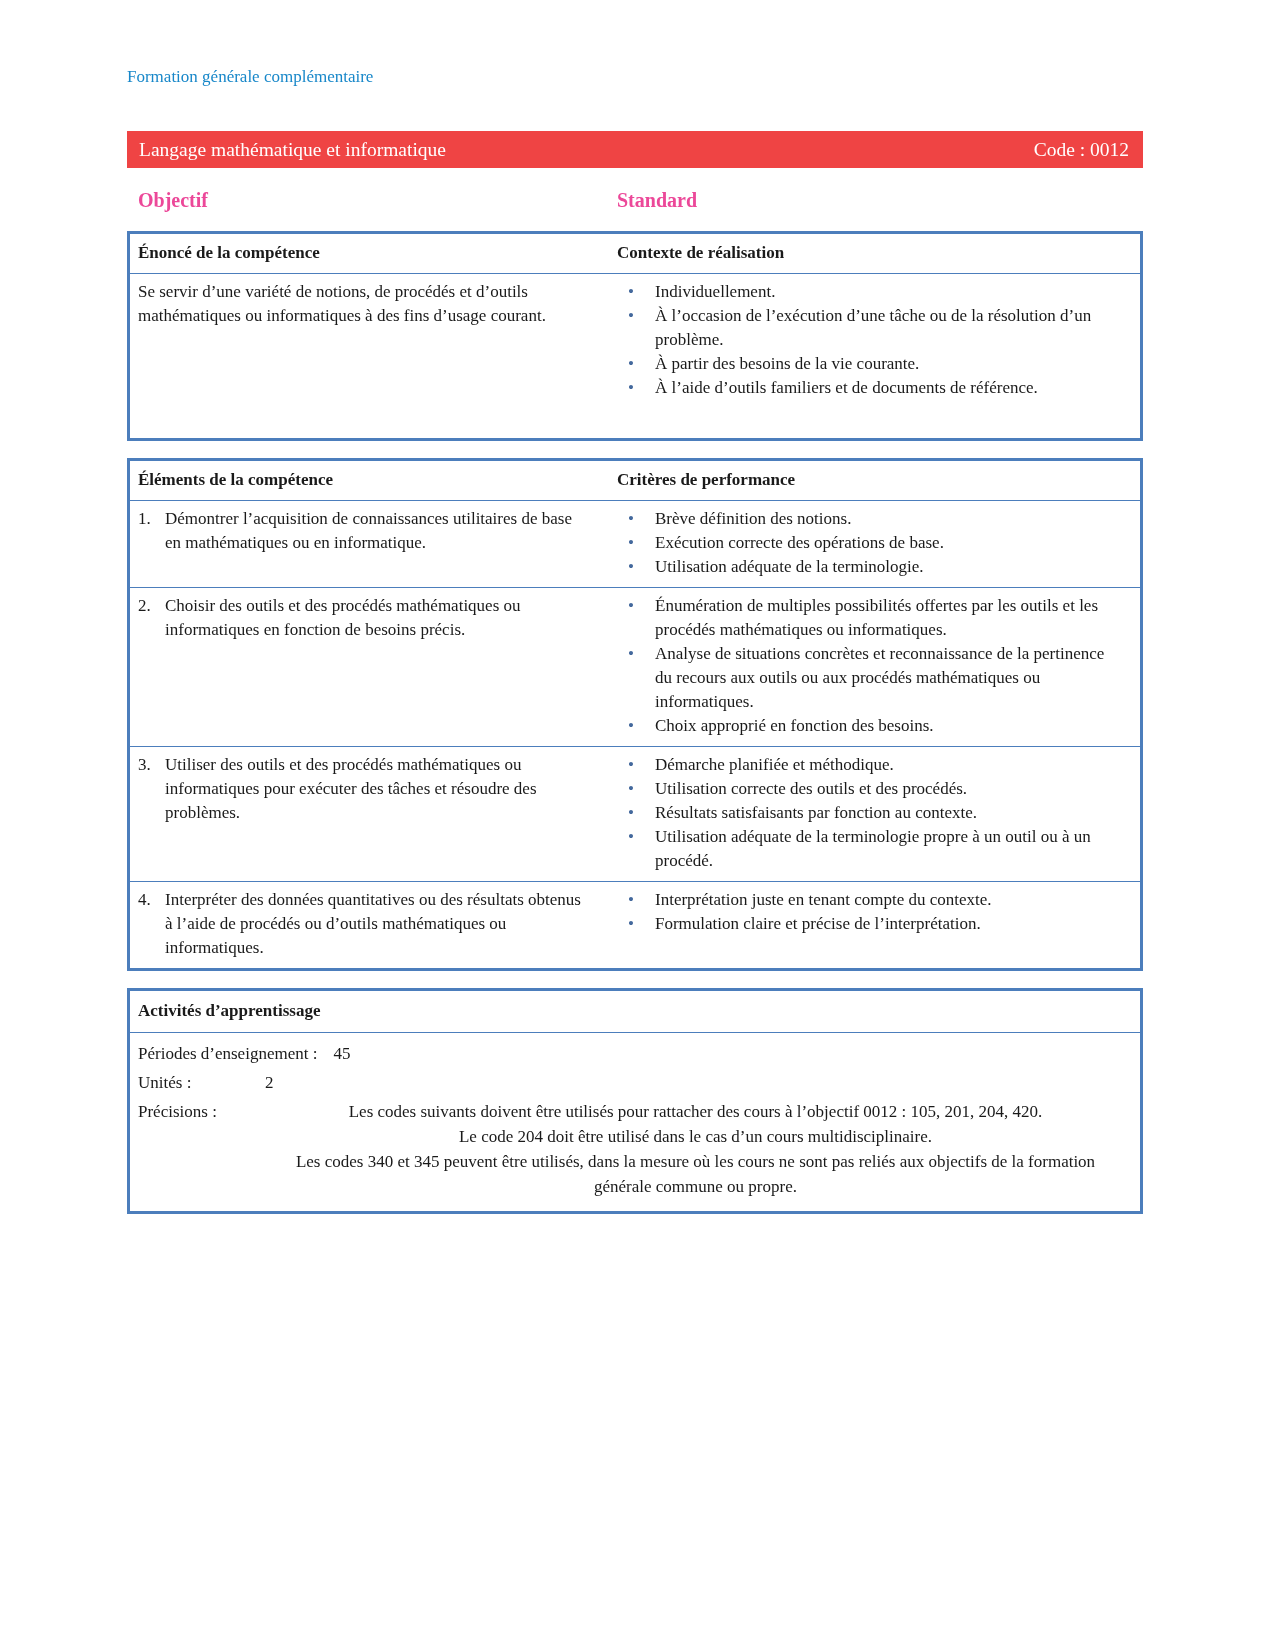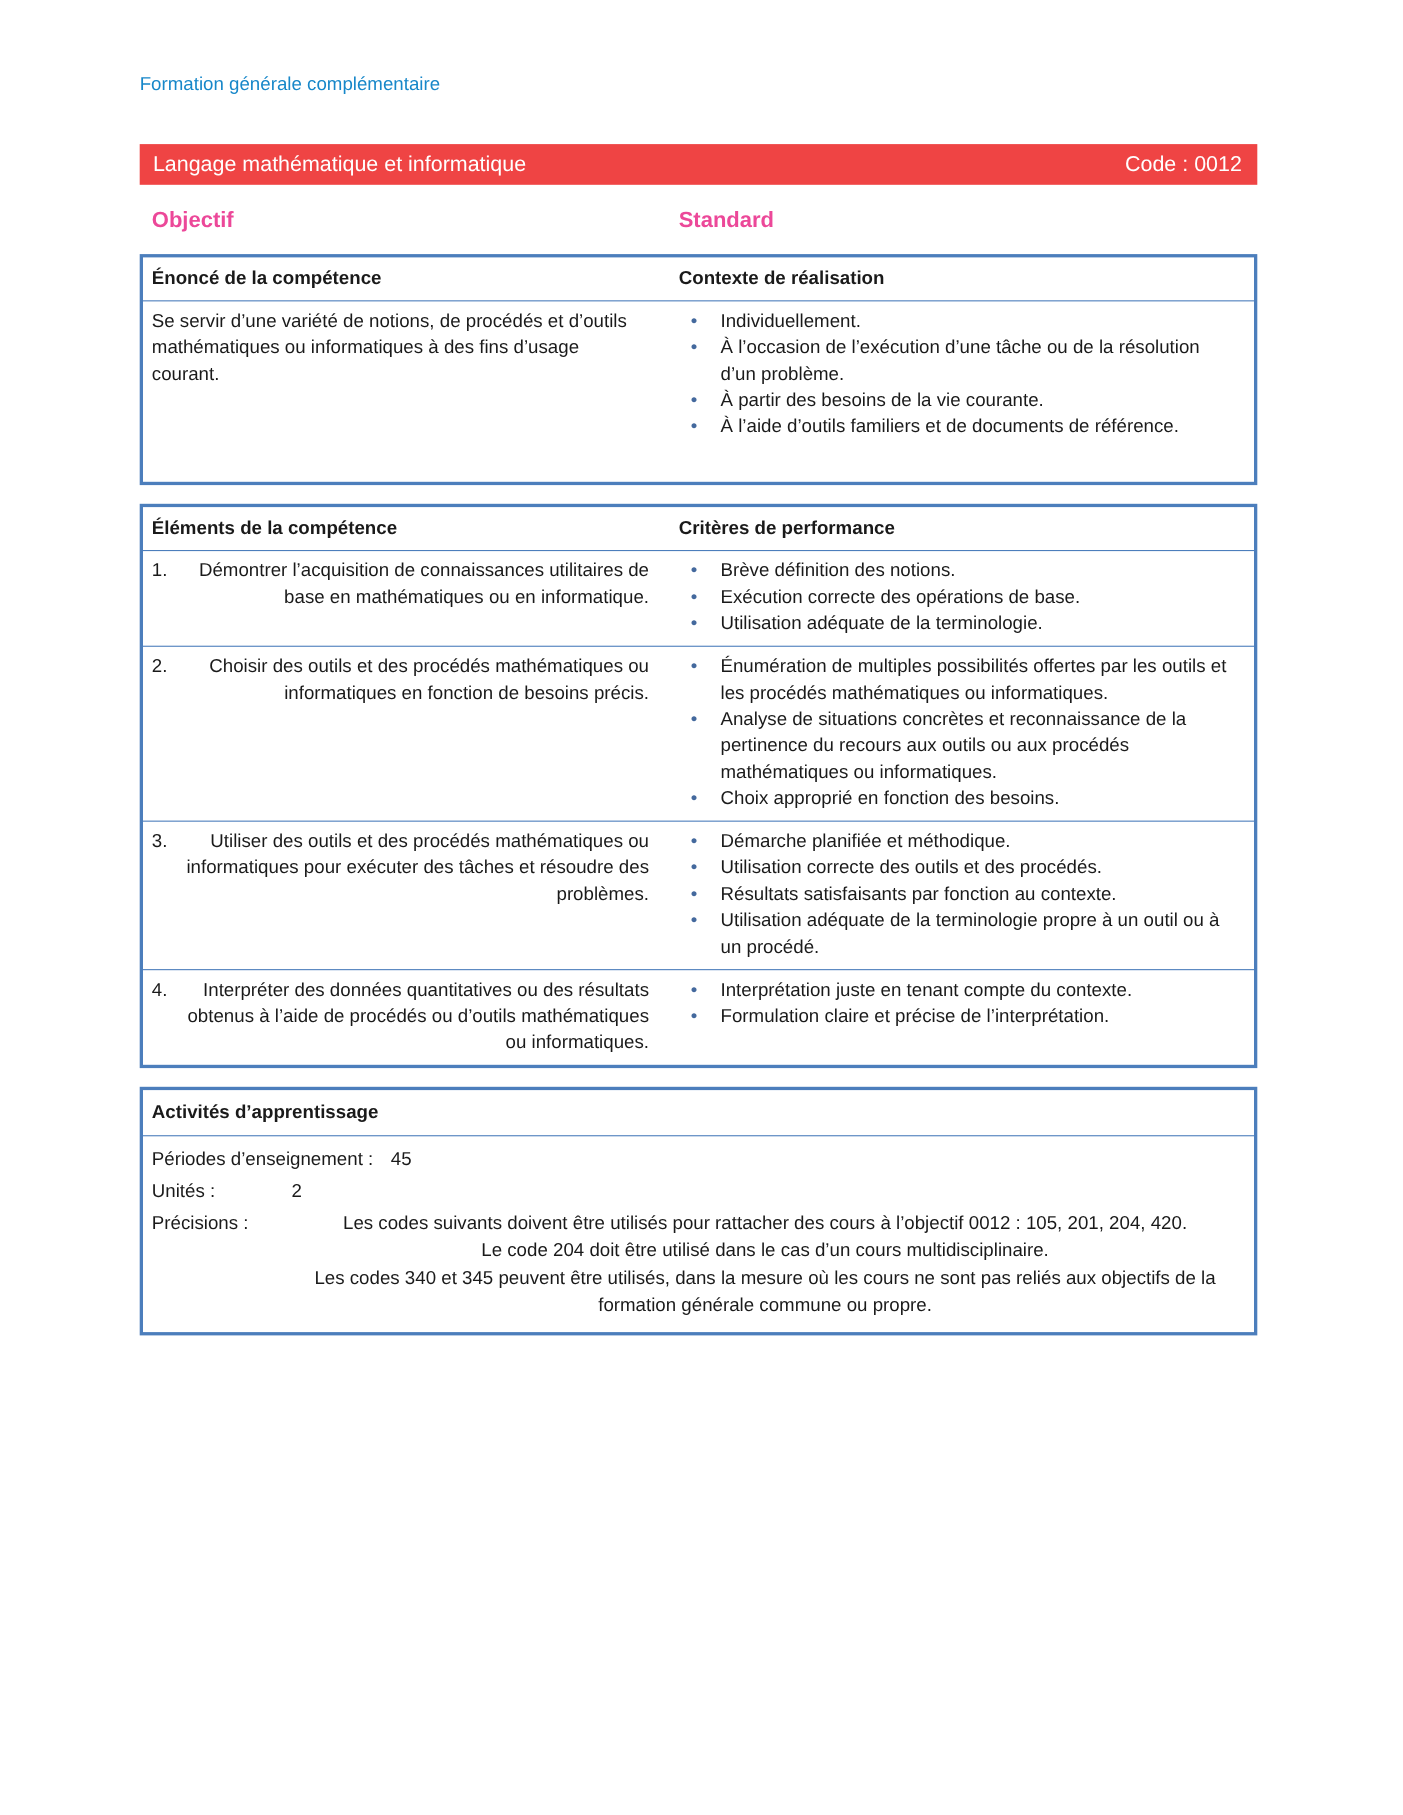--- a/index.html
+++ b/index.html
@@ -1,20 +1,20 @@
 <!DOCTYPE html>
 <html><head>
 <meta charset="utf-8">
 <style>
   html,body { margin:0; padding:0; background:#ffffff; }
   .page {
     position:relative;
     width:1275px; height:1281px;
     background:#ffffff;
-    font-family:Liberation Sans, sans-serif;
+    font-family:Liberation Serif, serif;
     color:#1a1a1a;
     overflow:hidden;
   }
   .content { padding:64px 132px 0 127px; }
 
   .topic {
     color:#1787c9;
     font-size:17px;
     line-height:26px;
   }
@@ -70,21 +70,21 @@
   ul.bullets li { position:relative; padding-left:49px; padding-right:25px; }
   ul.bullets li::before {
     content:"\2022";
     position:absolute;
     left:22px; top:0;
     color:#44699d;
   }
 
   .num-item { display:flex; }
   .num-item .num { width:27px; flex:none; }
-  .num-item .txt { flex:1;text-align:right; }
+  .num-item .txt { flex:1; }
 
   .tbl3-header {
     font-weight:bold;
     padding:8px 16px 9px 8px;
     border-bottom:1px solid #4c7ebc;
   }
   .tbl3-body { padding:8px 14px 12px 8px; line-height:25px; }
   .kv-line { margin-bottom:4px; }
   .kv-line .gap-val { margin-left:16px; }
   .kv-label-fixed { display:inline-block; width:127px; }

